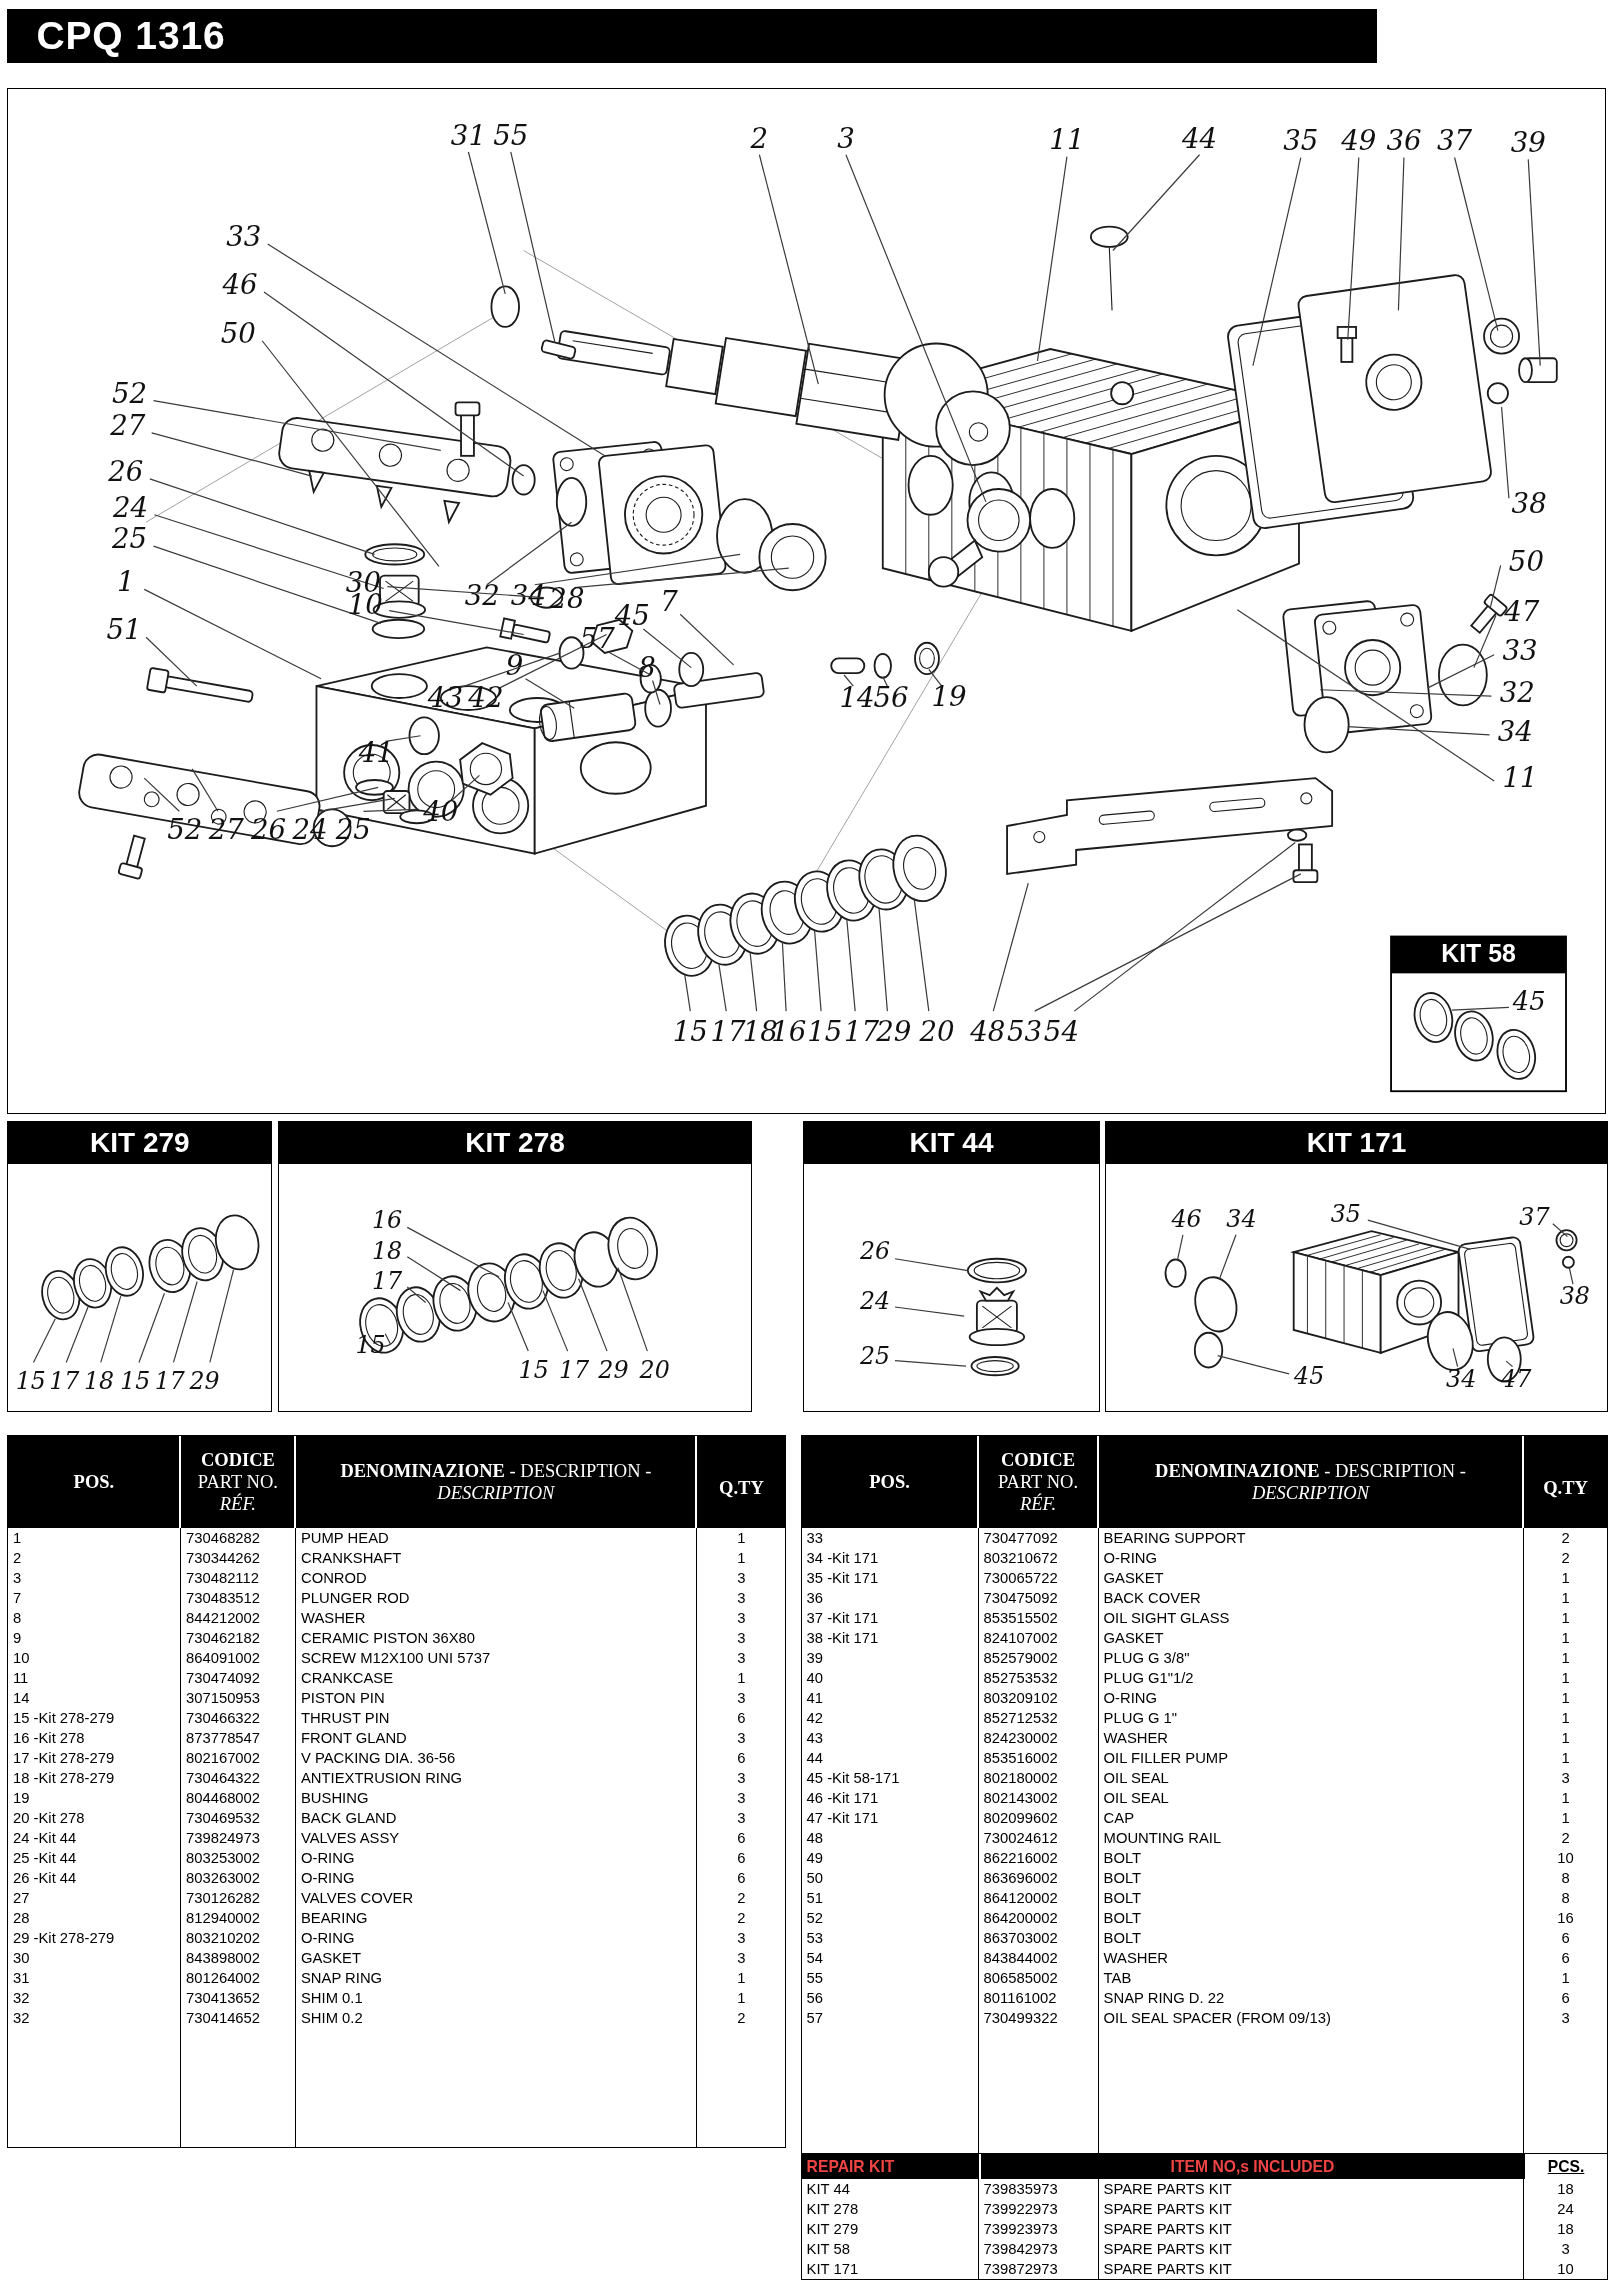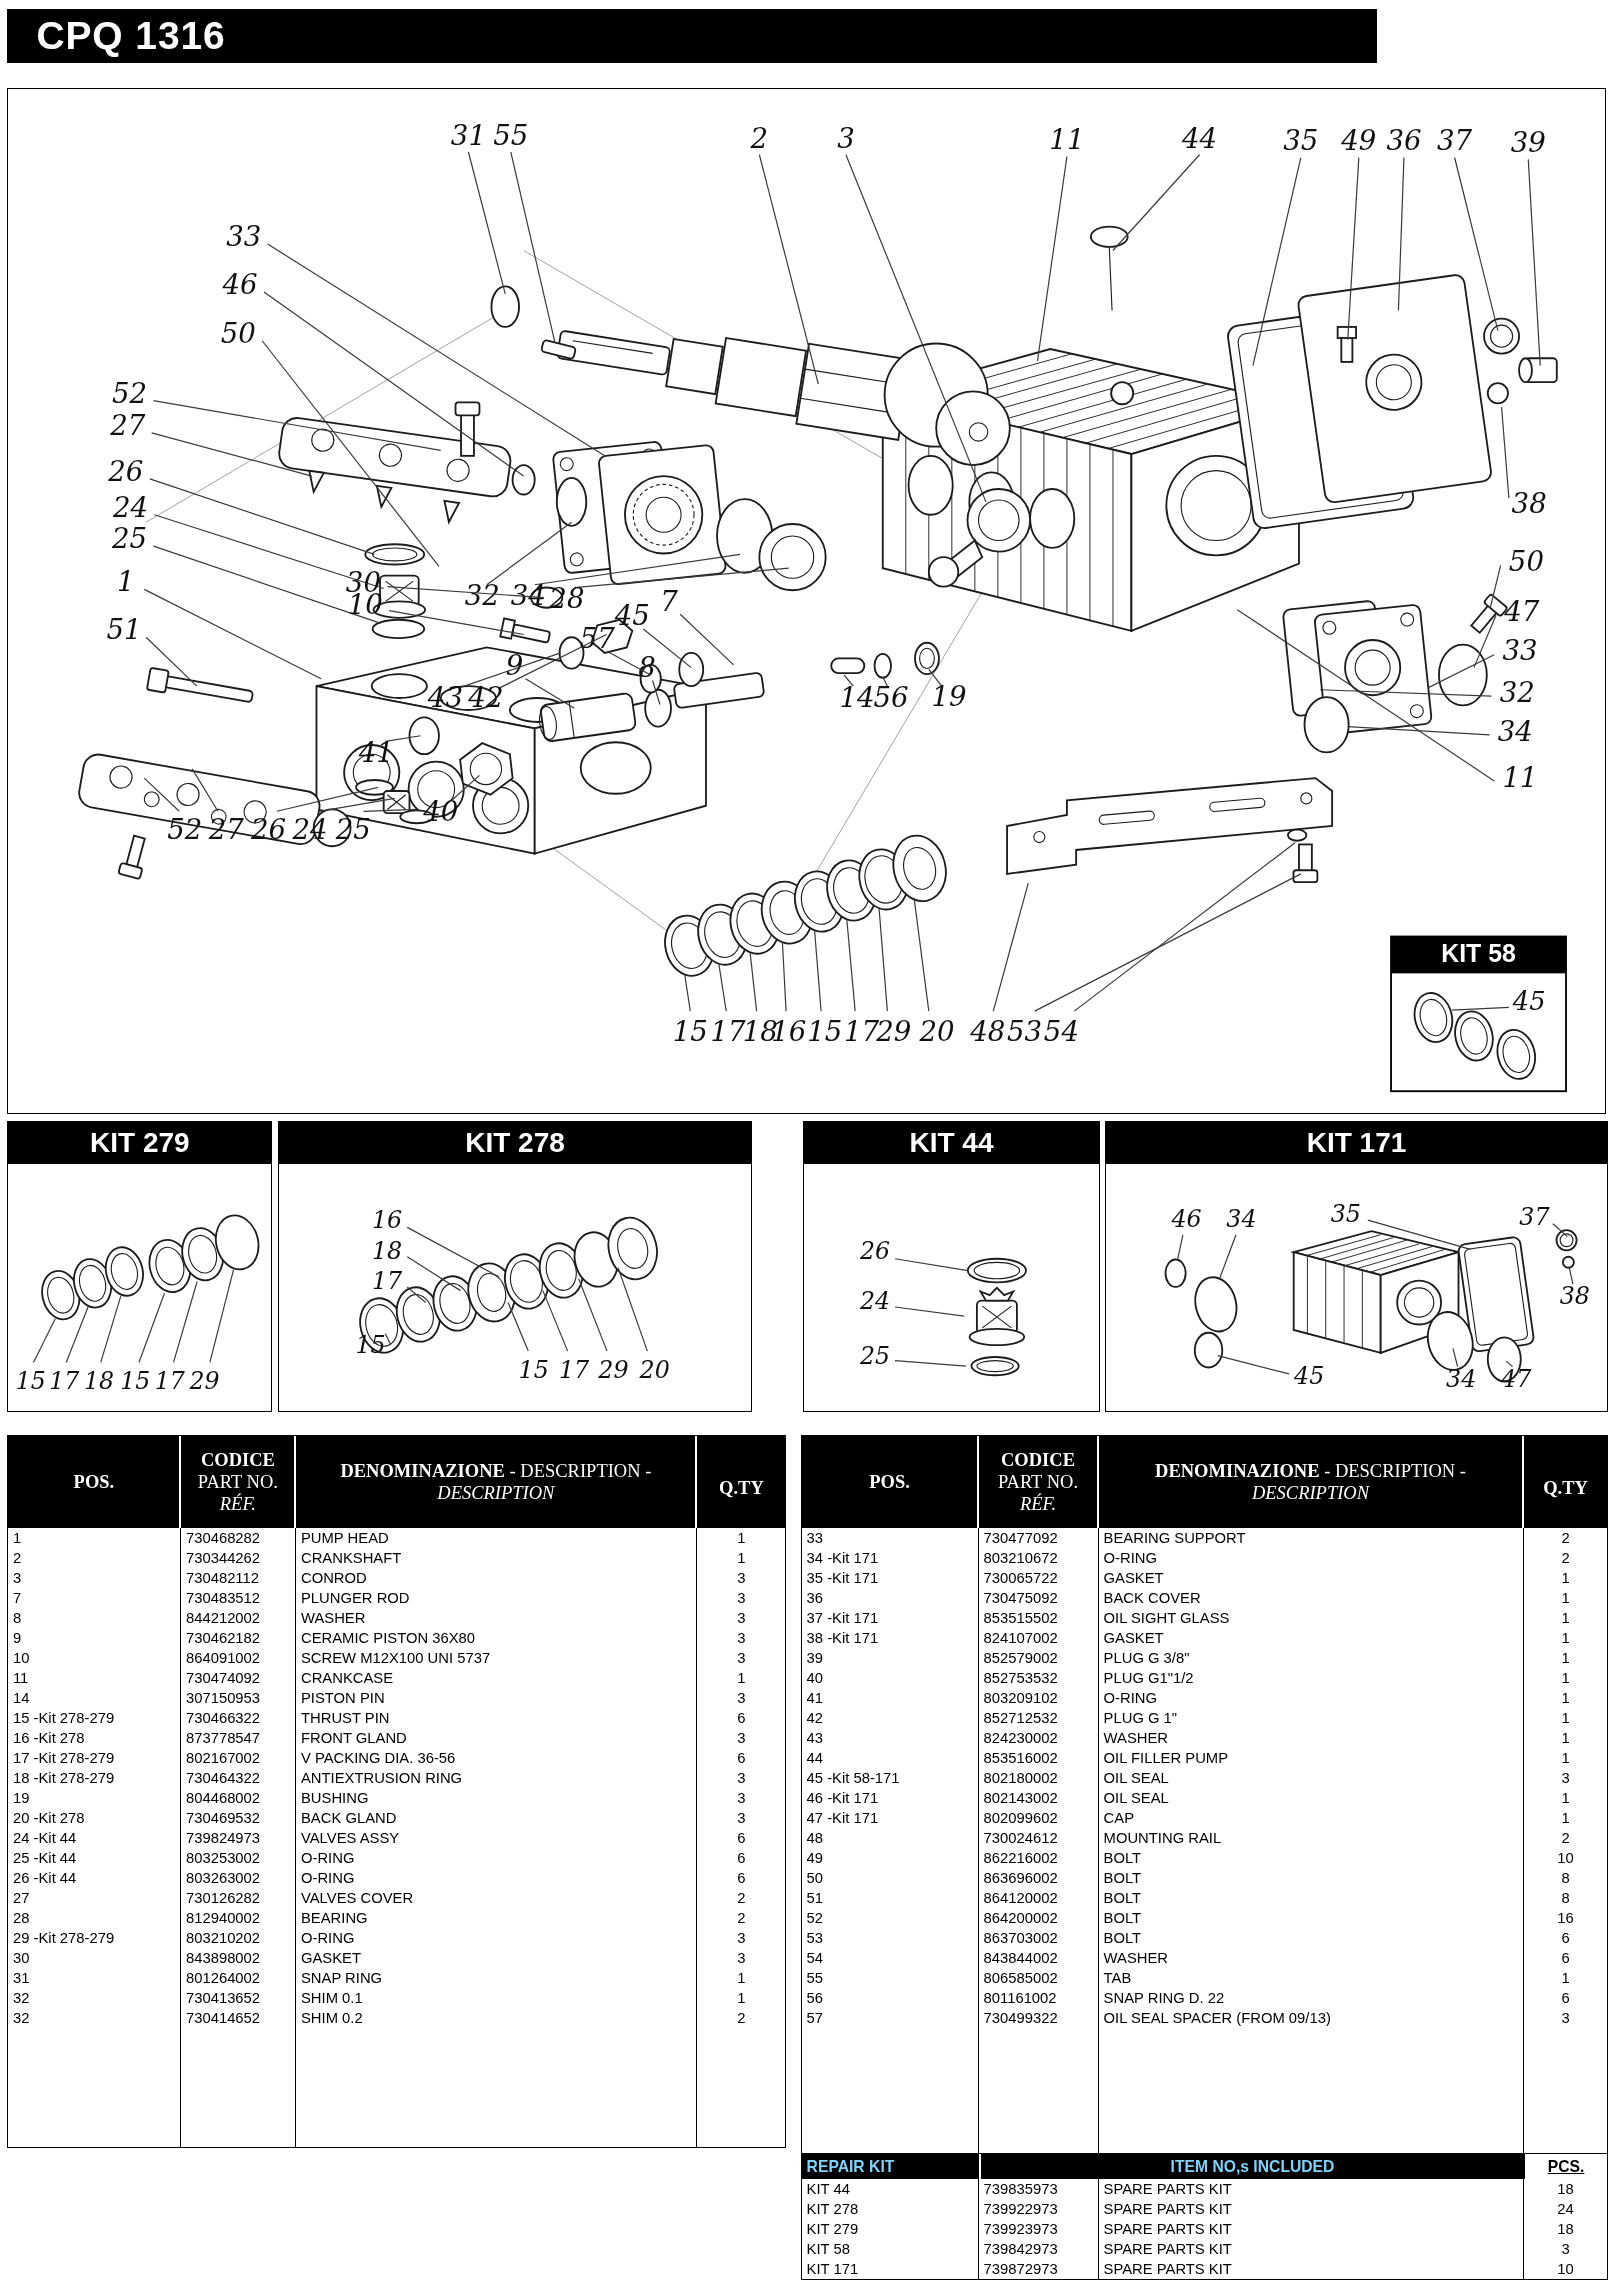--- a/index.html
+++ b/index.html
@@ -43,21 +43,21 @@
   .tbody{flex:0 0 auto;}
   .trow{display:grid;height:20px;font-size:14.8px;line-height:20px;}
   .trow .c{border-right:1.8px solid #000;padding-left:4.6px;overflow:hidden;white-space:nowrap;}
   .trow .c:last-child{border-right:none;}
   .trow .qty{text-align:center;padding-left:0;}
   .tfill{display:grid;flex:1 1 auto;}
   .tfill div{border-right:1.8px solid #000;}
   .tfill div:last-child{border-right:none;}
   
   .rhead{display:grid;grid-template-columns:177px 545px 1fr;height:25px;flex:0 0 auto;border-top:1.8px solid #000;}
-  .rhead .rc{background:#000;color:#7dd3fc;font-weight:bold;font-size:15.7px;display:flex;align-items:center;}
+  .rhead .rc{background:#000;color:#ef4444;font-weight:bold;font-size:15.7px;display:flex;align-items:center;}
   .rhead .rc.kit{padding-left:4.6px;}
   .rhead .rc.items{justify-content:center;border-left:2.8px solid #fff;}
   .rhead .rc.pcs{background:#fff;color:#000000;justify-content:center;text-decoration:underline;border-left:1.8px solid #000;}
   .rrow{display:grid;height:20px;font-size:14.8px;line-height:20px;}
   .rrow .c{border-right:1.8px solid #000;padding-left:4.6px;white-space:nowrap;}
   .rrow .c:last-child{border-right:none;}
   .rrow .qty{text-align:center;padding-left:0;}
 </style>
 </head>
 <body>

